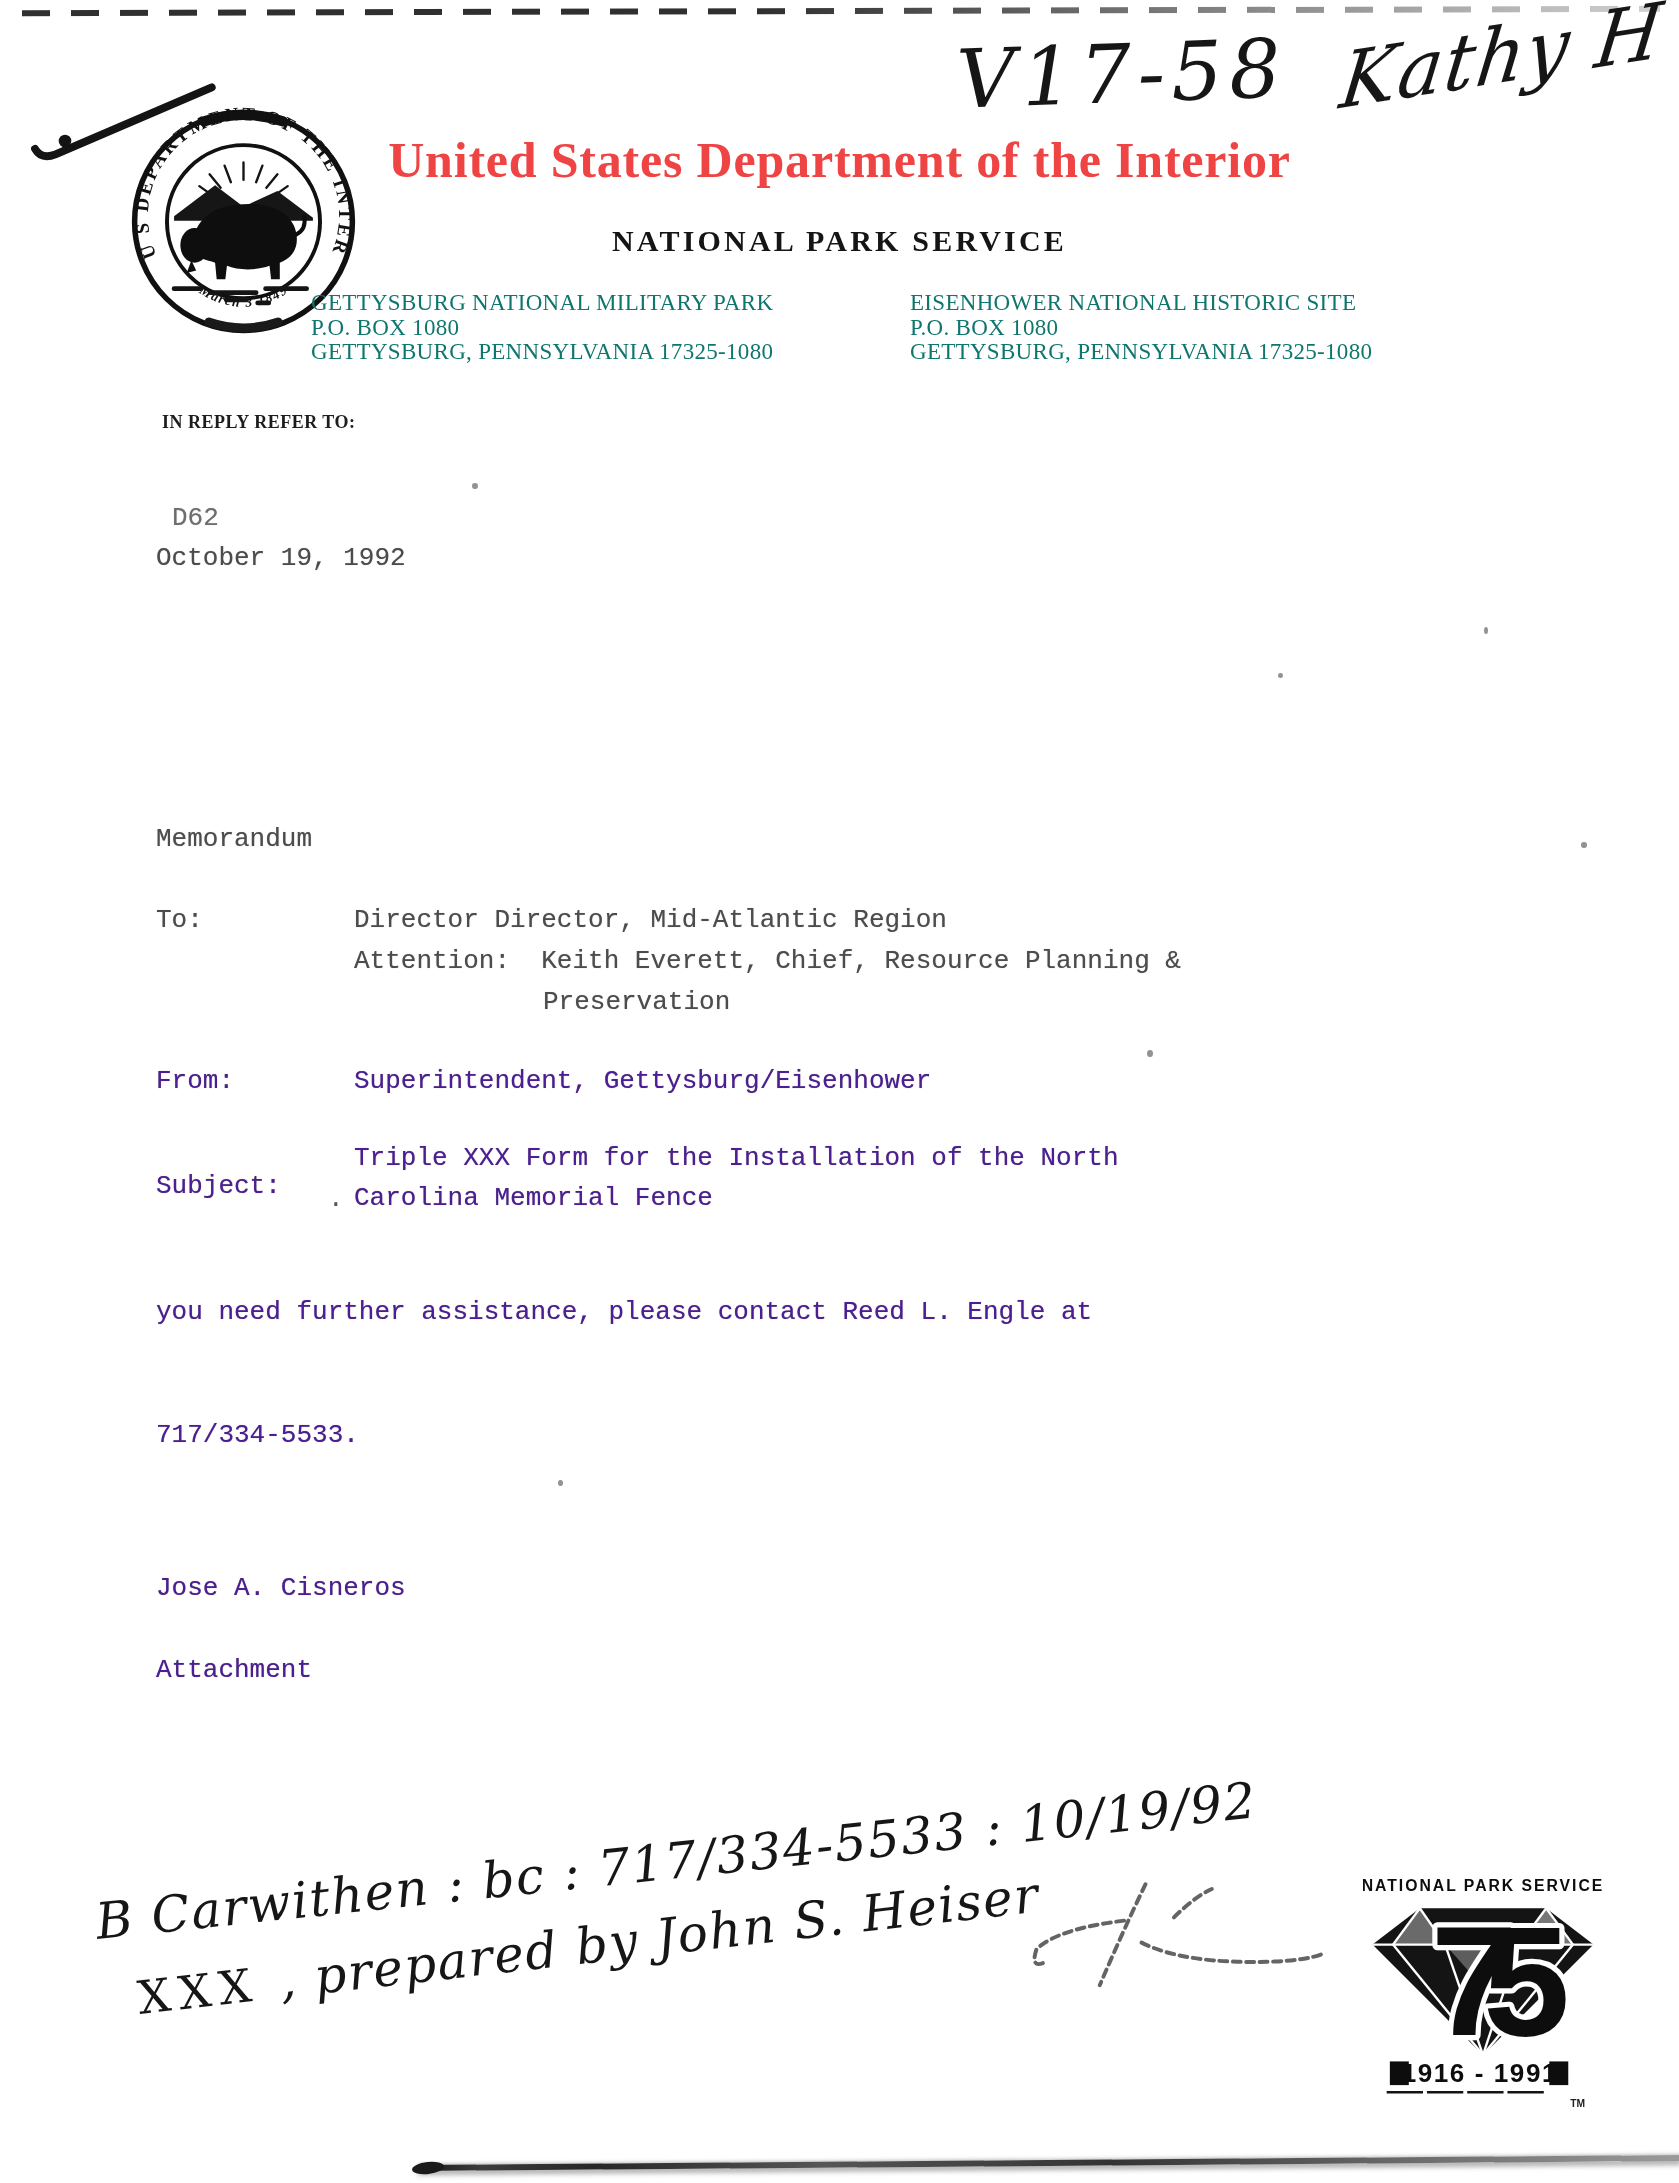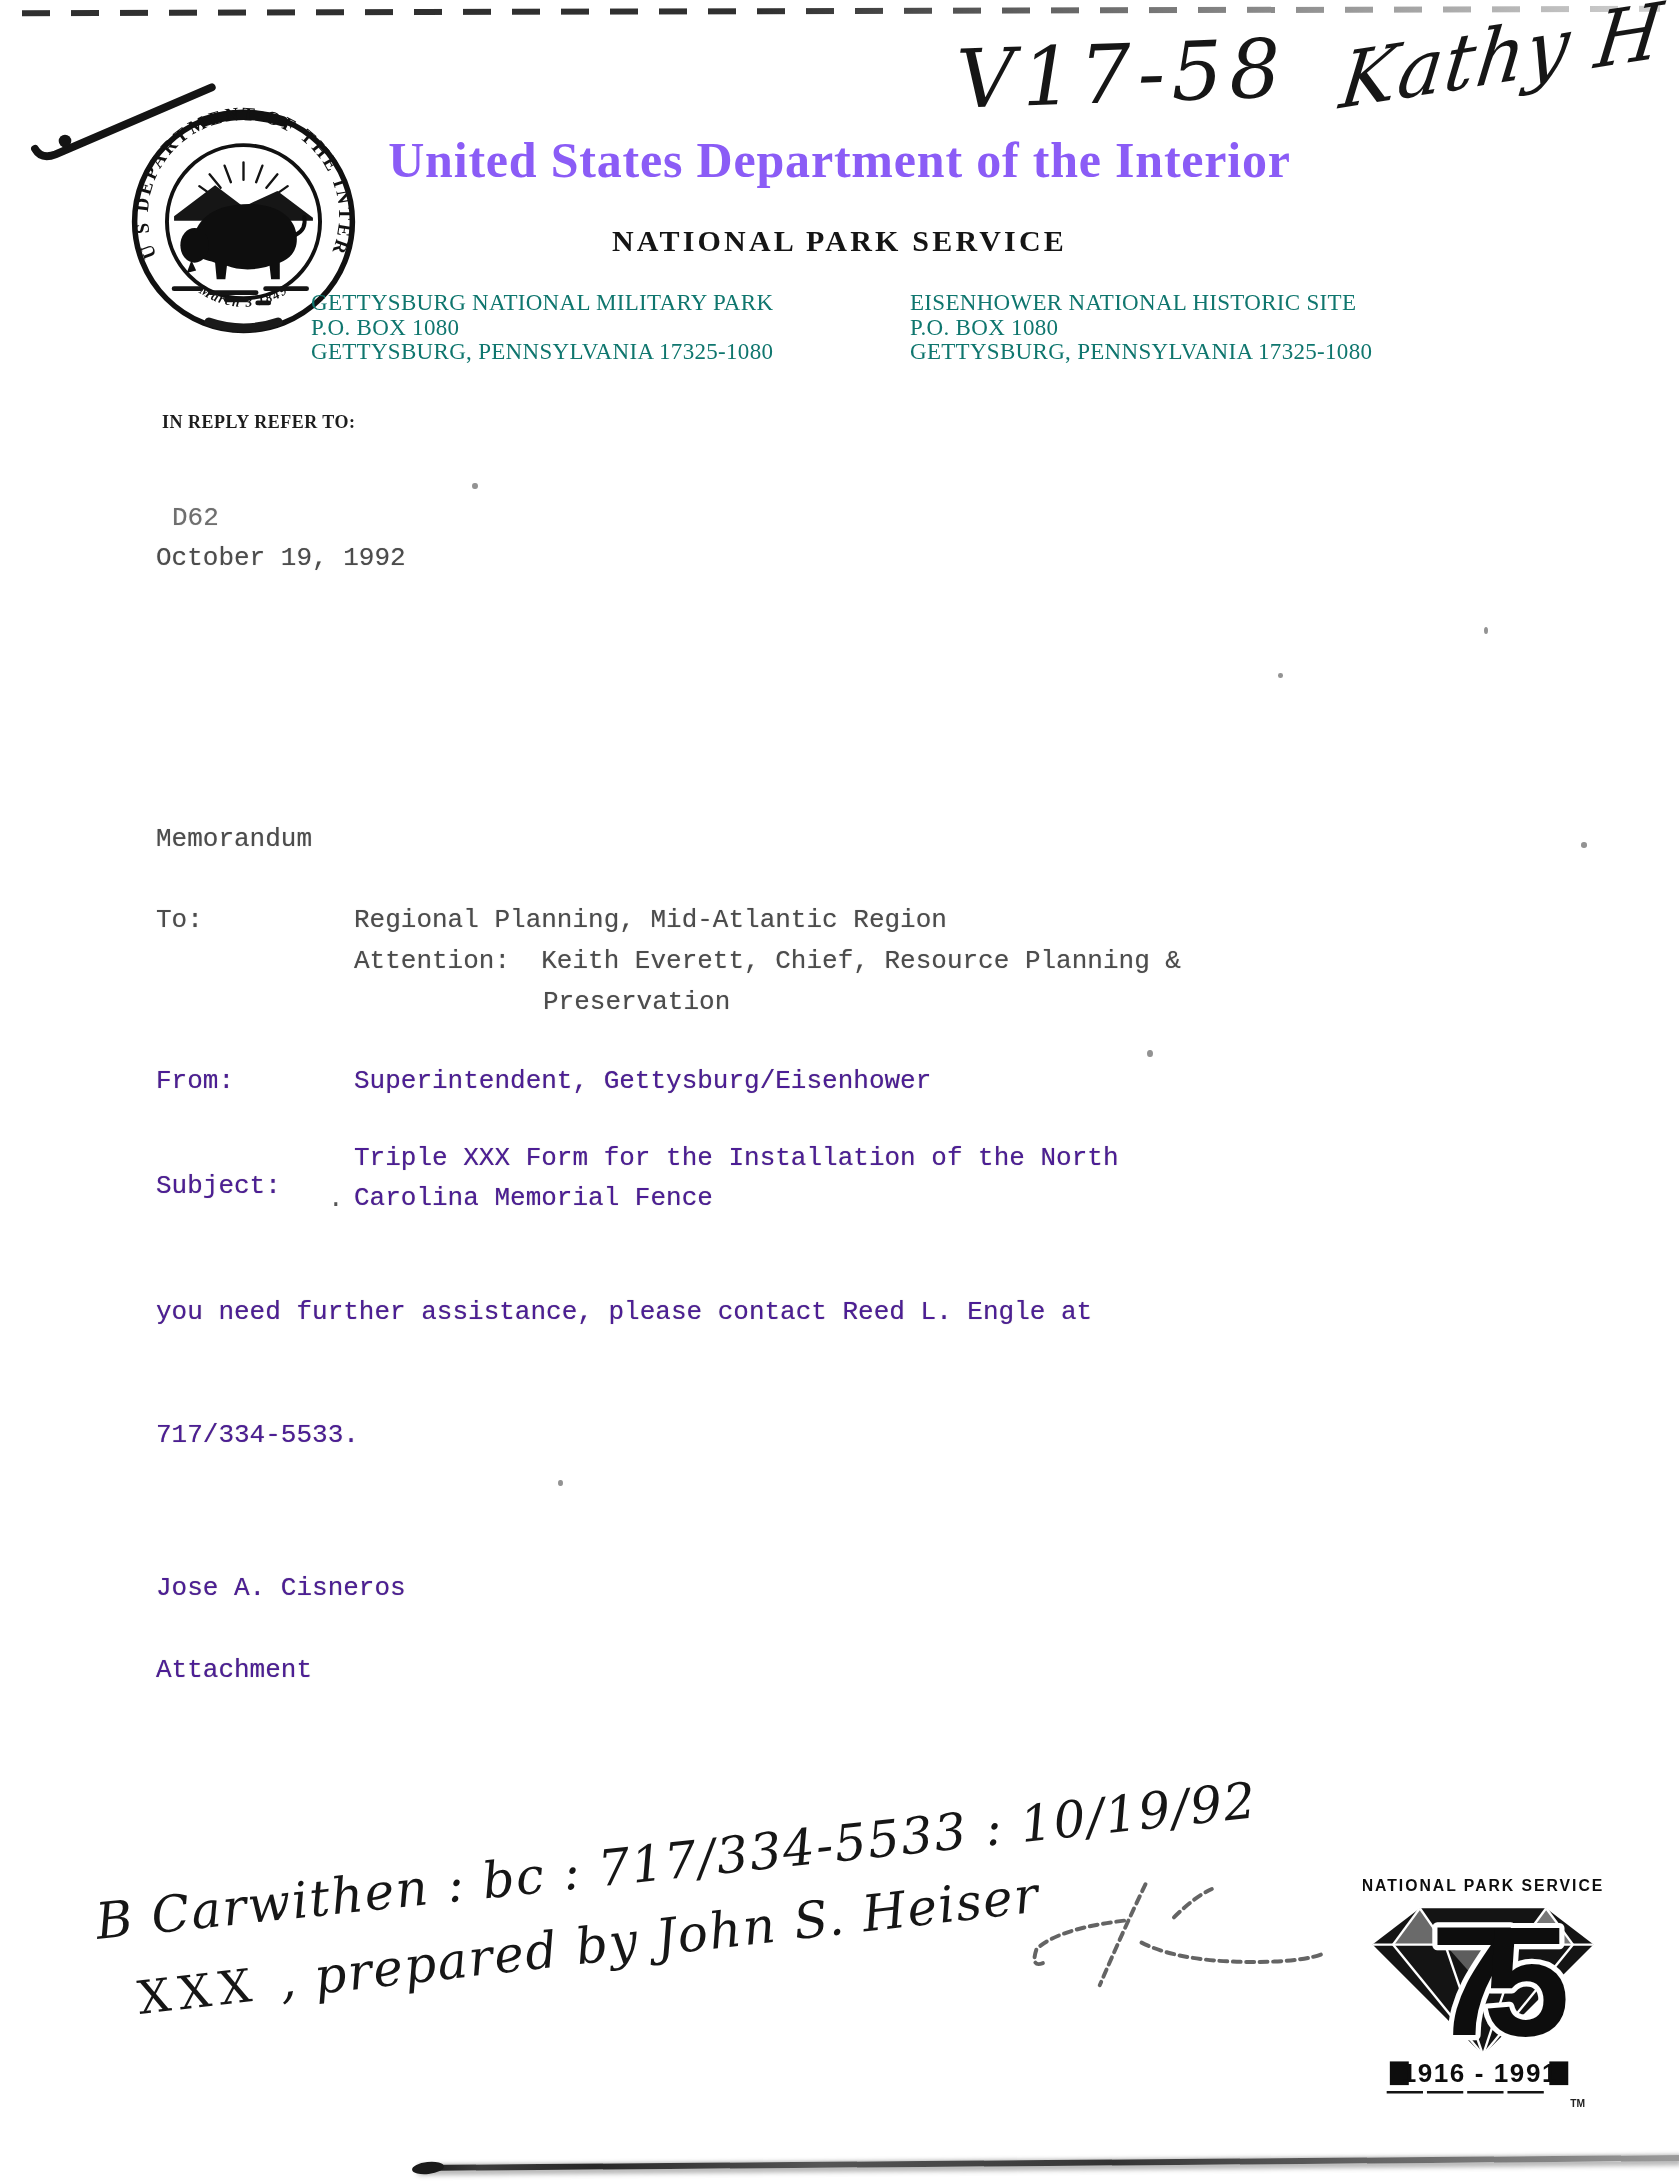--- a/index.html
+++ b/index.html
@@ -30,21 +30,21 @@
     transform:rotate(-0.45deg);
   }
   .smudge-blob{
     position:absolute;left:412px;top:2162px;width:32px;height:12px;
     background:#1a1a1a;border-radius:50%;transform:rotate(-6deg);
   }
   .dot{position:absolute;background:#6f6f6f;border-radius:50%;opacity:.75;}
   
   .lh-title{
     position:absolute;left:0;top:131px;width:1679px;
-    text-align:center;font-size:50px;font-weight:700;color:#8b5cf6;
+    text-align:center;font-size:50px;font-weight:700;color:#ef4444;
     letter-spacing:0.8px;
   }
   .lh-agency{
     position:absolute;left:0;top:224px;width:1679px;
     text-align:center;font-size:30px;font-weight:600;color:#151515;
     letter-spacing:3.2px;
   }
   .addr{
     position:absolute;top:291px;
     font-size:23px;line-height:24.5px;font-weight:400;color:#0f766e;
@@ -164,21 +164,21 @@
   </div>
 
   <div class="reply-label">IN REPLY REFER TO:</div>
 
   <div class="tw faded" style="left:172px;top:467px;margin-top:36px;">D62</div>
   <div class="tw dim" style="left:156px;top:543px;">October 19, 1992</div>
 
   <div class="tw dim" style="left:156px;top:824px;">Memorandum</div>
 
   <div class="tw dim" style="left:156px;top:905px;">To:</div>
-  <div class="tw dim" style="left:354px;top:905px;">Regional Planning, Mid-Atlantic Region</div>
+  <div class="tw dim" style="left:354px;top:905px;">Director Director, Mid-Atlantic Region</div>
   <div class="tw dim" style="left:354px;top:946px;">Attention:  Keith Everett, Chief, Resource Planning &amp;</div>
   <div class="tw dim" style="left:543px;top:987px;">Preservation</div>
 
   <div class="tw" style="left:156px;top:1066px;">From:</div>
   <div class="tw" style="left:354px;top:1066px;">Superintendent, Gettysburg/Eisenhower</div>
 
   <div class="tw" style="left:156px;top:1171px;">Subject:</div>
   <div class="tw" style="left:354px;top:1143px;">Triple XXX Form for the Installation of the North</div>
   <div class="stray" style="left:328px;top:1184px;">.</div>
   <div class="tw" style="left:354px;top:1183px;">Carolina Memorial Fence</div>

